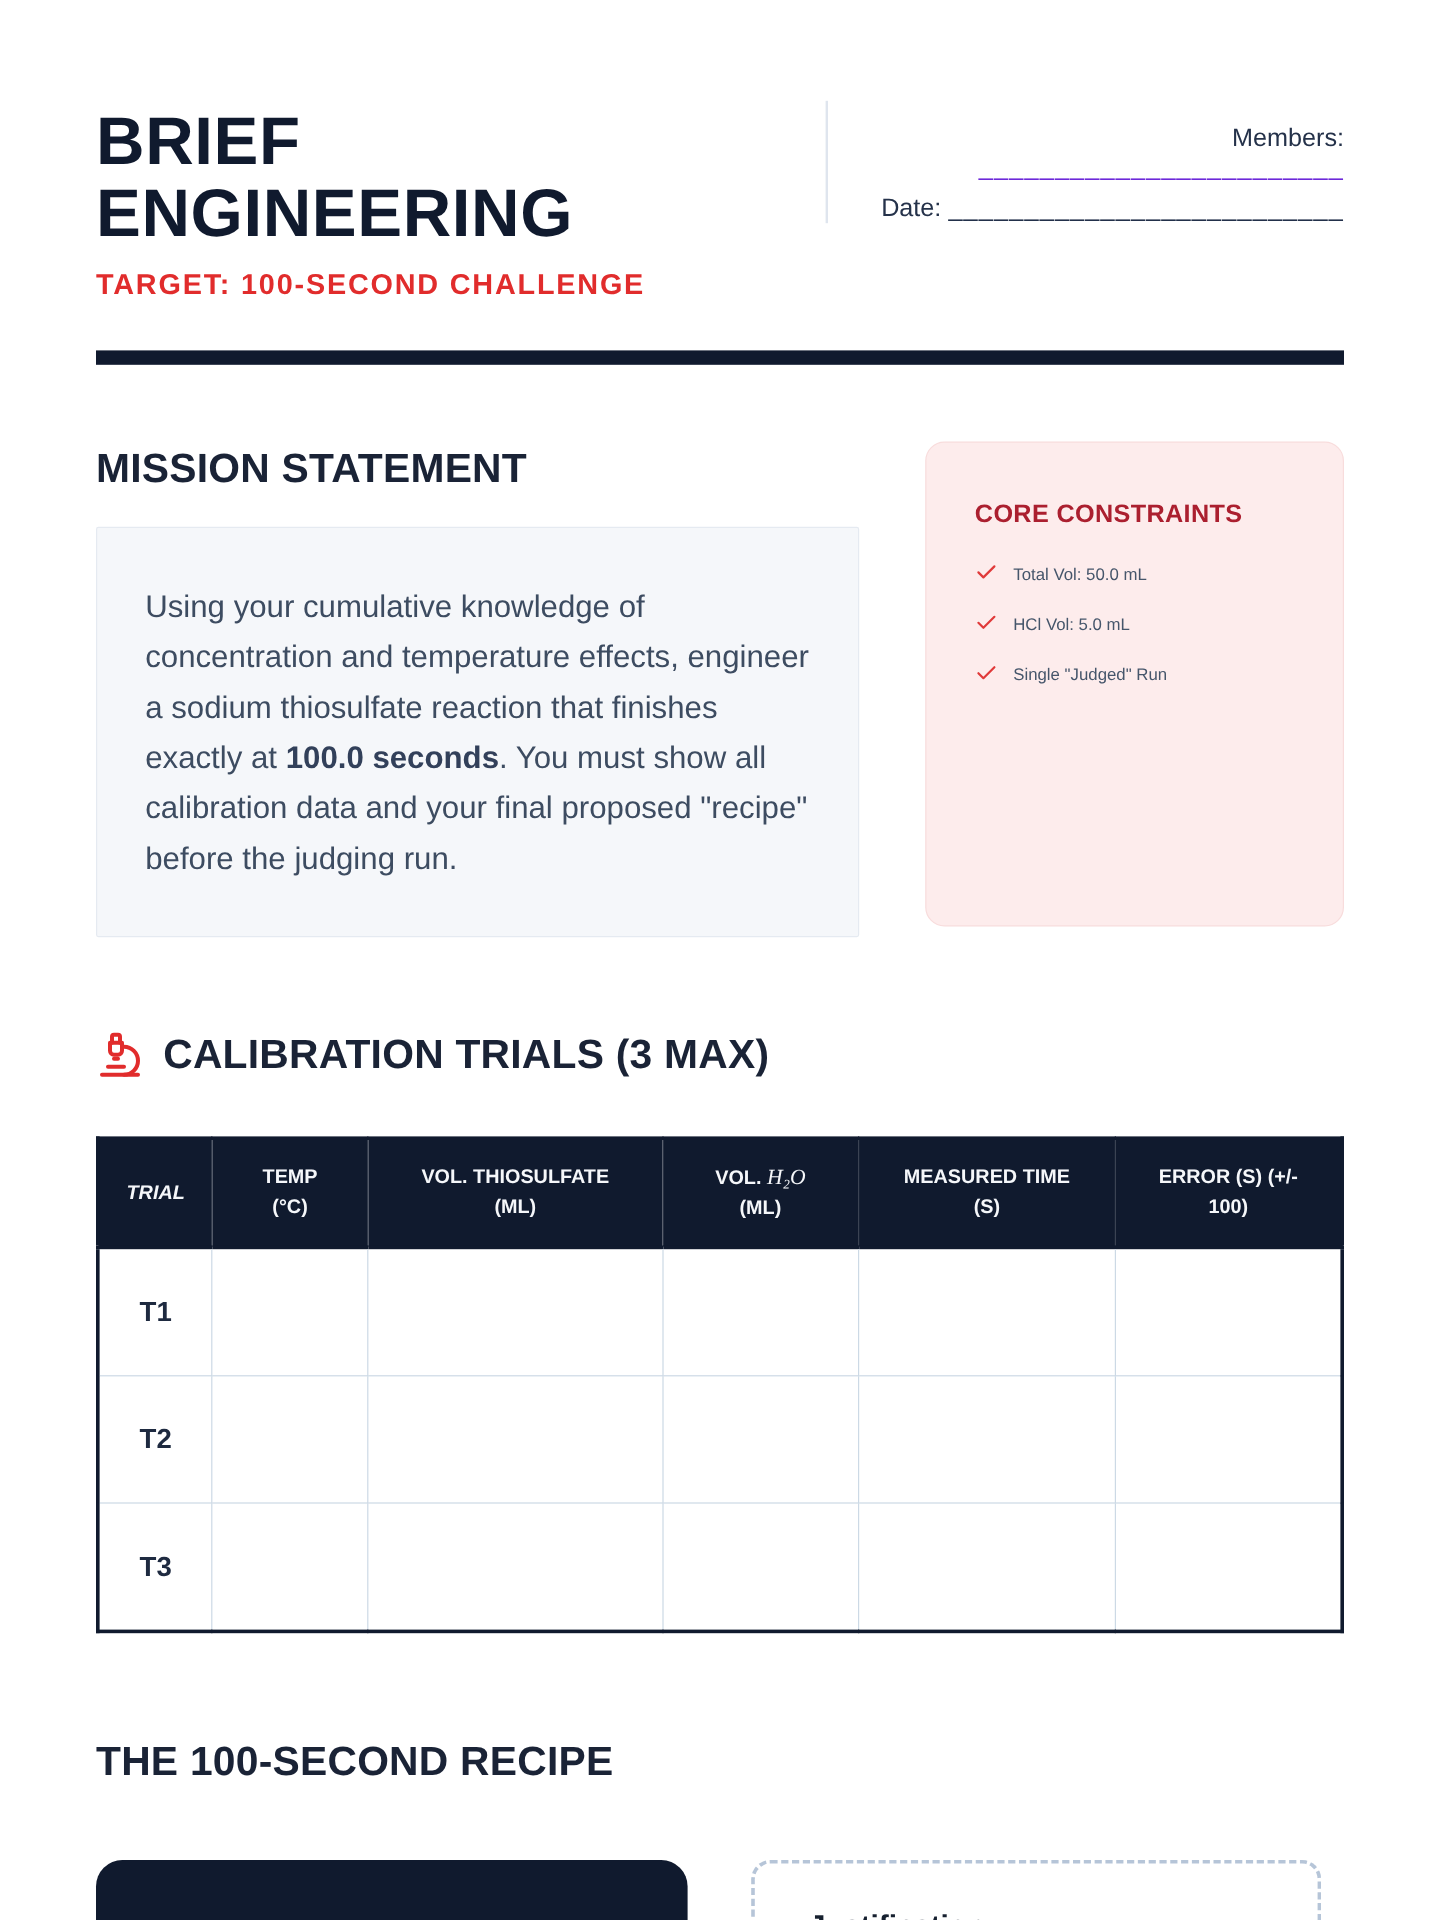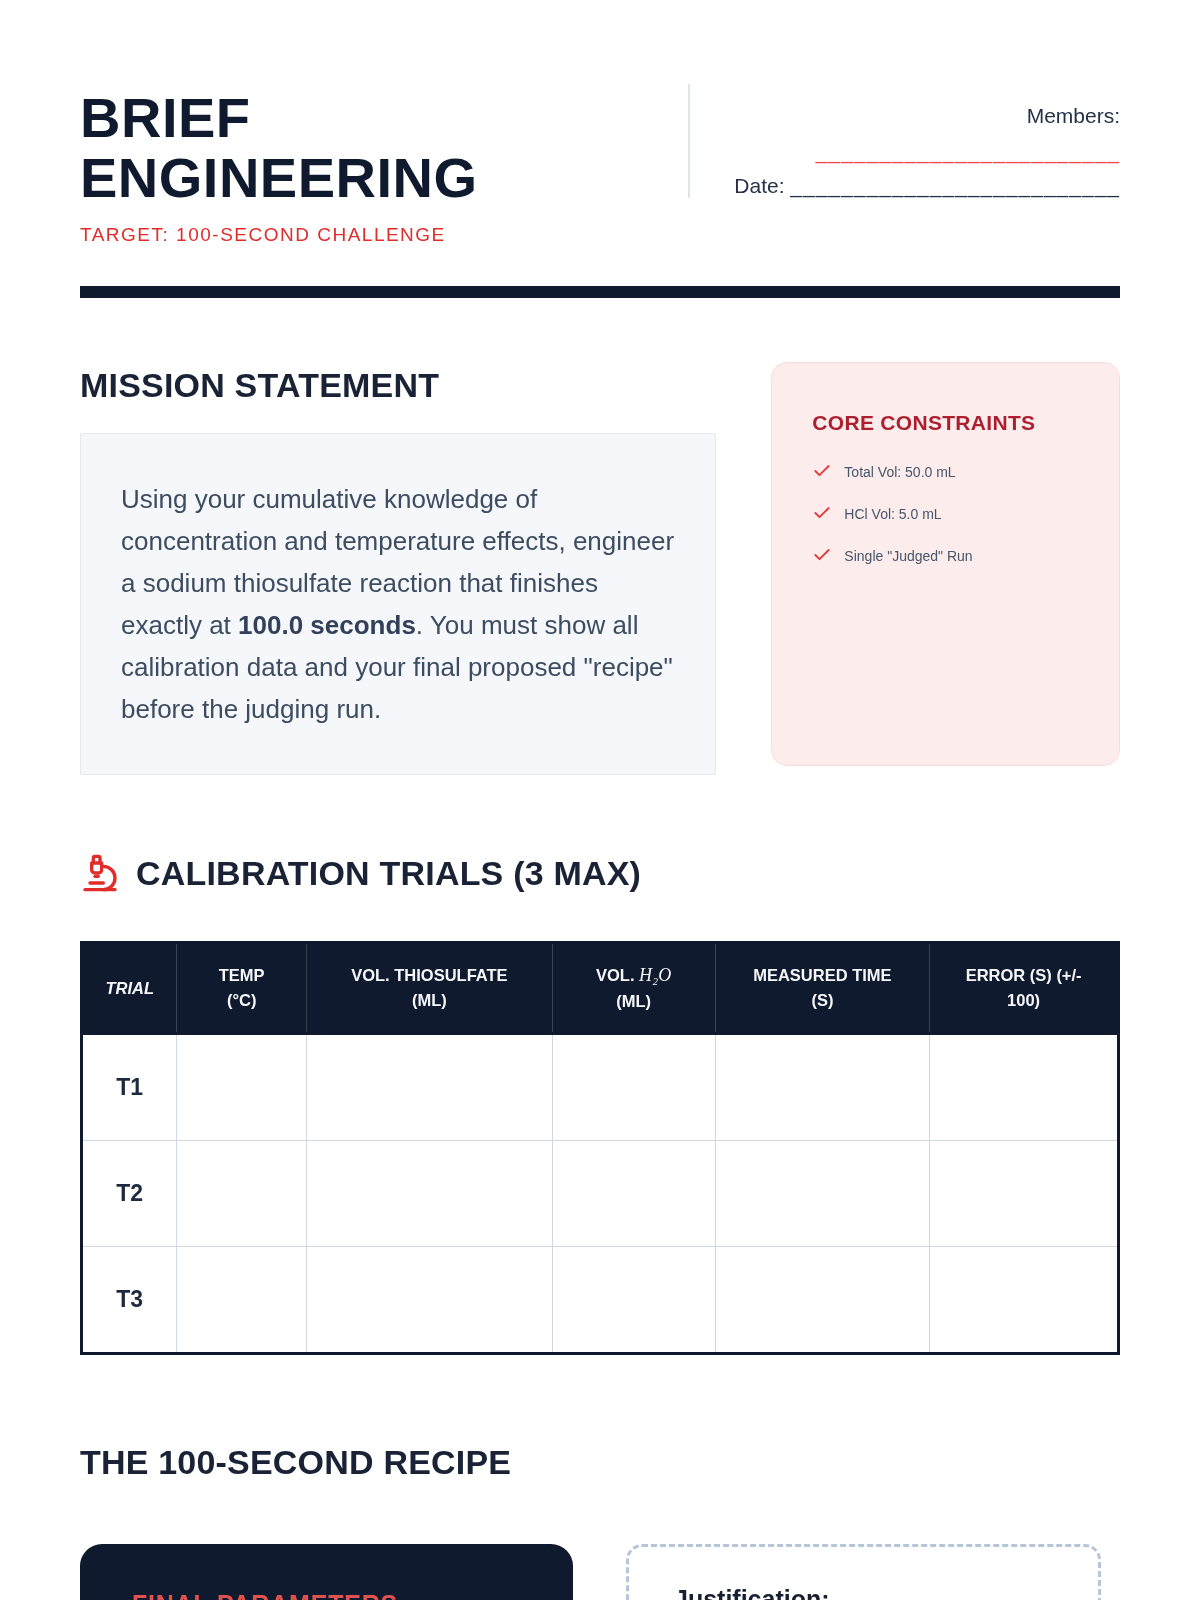--- a/index.html
+++ b/index.html
@@ -7,28 +7,28 @@
     width:1200px;height:1600px;overflow:hidden;background:#ffffff;
     font-family:"Liberation Sans", sans-serif;
     color:var(--ink,#101a2e);
   }
   .page{padding:88px 80px 0 80px;}
 
   
   .topbar{display:flex;justify-content:space-between;align-items:flex-start;}
   .title-block{width:600px;}
   .doc-title{font-size:56px;line-height:60px;font-weight:800;letter-spacing:.5px;color:var(--ink,#101a2e);}
-  .doc-subtitle{margin-top:16px;font-size:19px;font-weight:400;letter-spacing:1.5px;color:var(--accent-red,#e12c2c);}
+  .doc-subtitle{margin-top:16px;font-size:24px;font-weight:700;letter-spacing:1.5px;color:var(--accent-red,#e12c2c);}
   .team-block{
     width:412px;border-left:2px solid #dfe5ee;padding-left:18px;margin-top:-4px;
     text-align:right;color:#25324a;font-size:21px;
   }
   .team-name{font-weight:700;letter-spacing:.5px;color:var(--muted-blue,#9aabc0);font-size:21px;}
   .members-label{margin-top:20px;}
-  .blank-line{margin-top:12px;color:#ef4444;letter-spacing:1px;}
+  .blank-line{margin-top:0;color:#6d28d9;letter-spacing:1px;}
   .date-row{margin-top:10px;}
   .date-row .blank{letter-spacing:1px;color:#22304a;}
 
   .rule{height:12px;background:var(--ink,#101a2e);margin-top:40px;}
 
   
   .mission-row{display:flex;gap:55px;margin-top:64px;align-items:flex-start;}
   .mission-col{width:660px;}
   h2.section{font-size:34px;font-weight:800;letter-spacing:.2px;margin:0;color:#1a2336;}
   .mission-col h2{margin-top:4px;}

